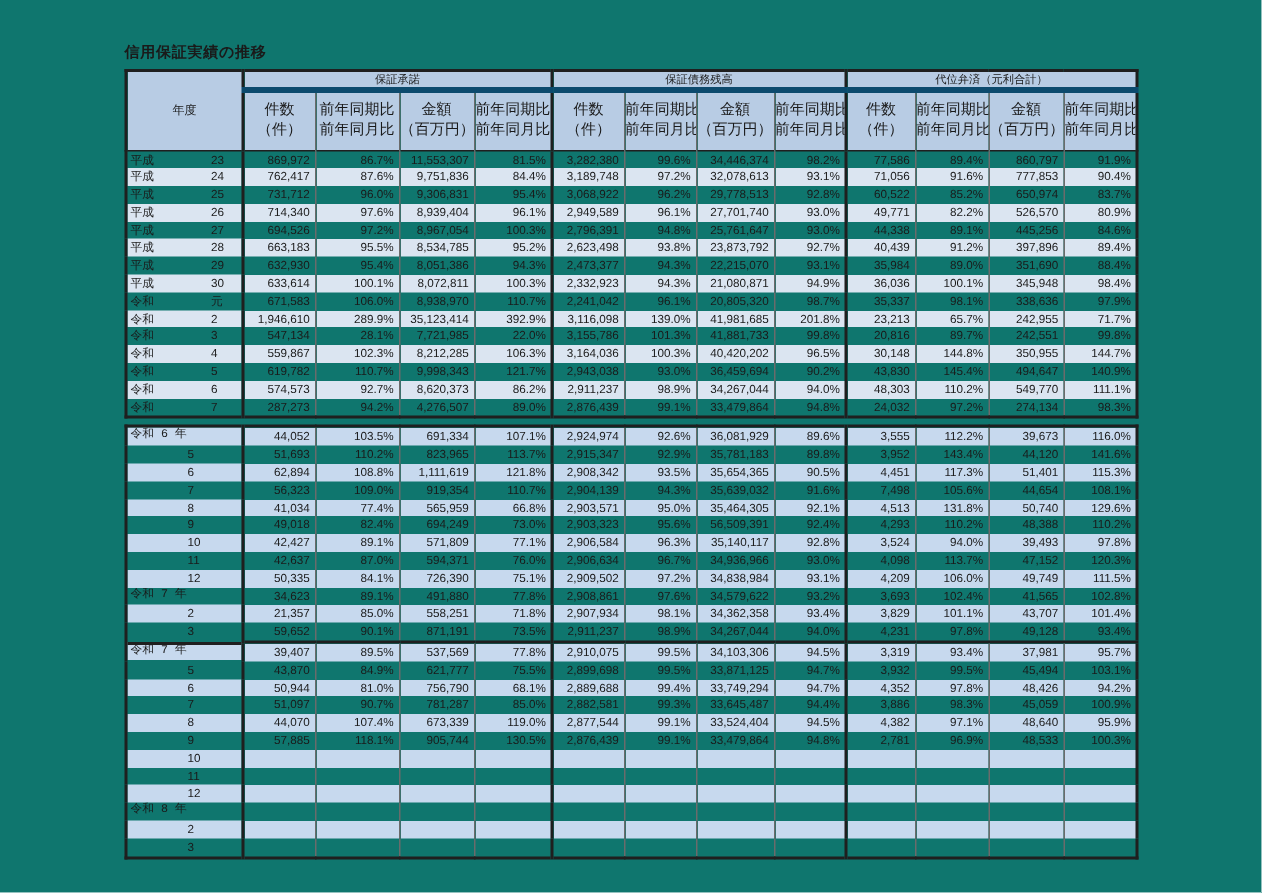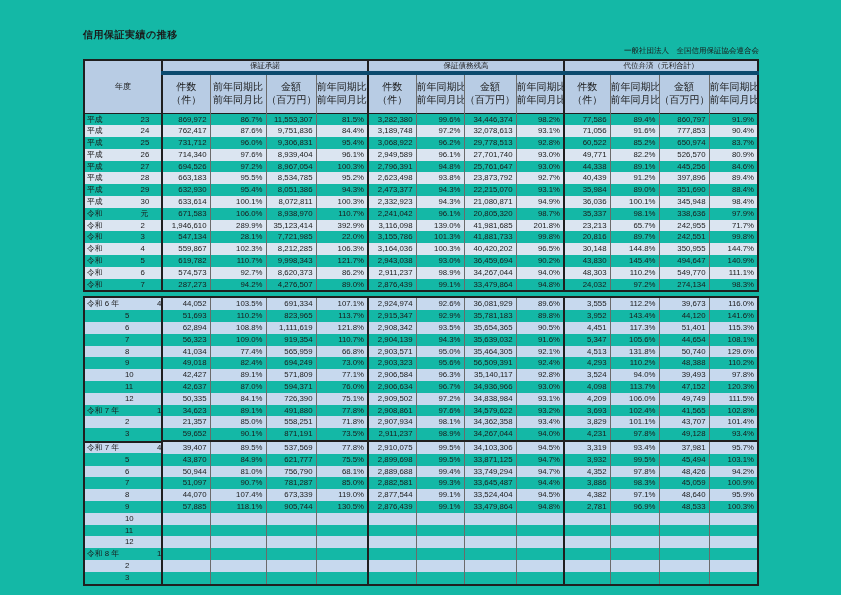--- a/index.html
+++ b/index.html
@@ -1,18 +1,18 @@
 <!DOCTYPE html>
 <html><head>
 <meta charset="utf-8">
 <style>
   * { margin:0; padding:0; box-sizing:border-box; }
   html,body { background:#fff; }
   .page {
-    position:relative; width:841px; height:595px; background:#14b8a6;
+    position:relative; width:841px; height:595px; background:#0f766e;
     font-family:"Liberation Sans","DejaVu Sans",sans-serif; color:#1a1a1a;
     overflow:hidden;
   }
   .content { position:absolute; left:83px; top:28px; width:676px; }
   .title { font-size:10px; font-weight:bold; letter-spacing:0.5px; margin-bottom:4px; }
   .org   { font-size:7.5px; text-align:right; margin-bottom:3px; }
 
   table.tbl { border-collapse:collapse; table-layout:fixed; width:674px;
               border:2px solid #1f1f1f; }
   table.tbl.months { margin-top:4px; }
@@ -40,31 +40,30 @@
   
   td:nth-child(2), td:nth-child(6), td:nth-child(10) { border-left:2px solid #1f1f1f; }
 
   tr.thick-top td { border-top:2px solid #1f1f1f; }
 
   
   .ycell { display:flex; align-items:center; }
   .y-era  { width:22px; text-align:left; }
   .y-num  { flex:1; text-align:center; }
   .y-unit { width:24px; text-align:right; padding-right:2px; }
-  .m-left { width:44px; text-align:right; }
+  .m-left { width:44px; text-align:right;font-family:Liberation Mono, monospace; }
   .m-num  { flex:1; text-align:right; }
   .m-unit { width:16px; text-align:center; }
 </style>
 </head>
 <body>
 
 <div class="page">
   <div class="content">
     <div class="title">信用保証実績の推移</div>
-    <div class="org">一般社団法人　全国信用保証協会連合会</div>
 
     <table class="tbl head-tbl">
       <colgroup>
         <col style="width:78px">
           <col style="width:48px">
           <col style="width:56px">
           <col style="width:50px">
           <col style="width:52px">
         <col style="width:48px">
           <col style="width:48px">
@@ -503,21 +502,21 @@
               <span class="m-unit">月</span>
             </td>
             <td class="num">56,323</td>
             <td class="num">109.0%</td>
             <td class="num">919,354</td>
             <td class="num">110.7%</td>
             <td class="num">2,904,139</td>
             <td class="num">94.3%</td>
             <td class="num">35,639,032</td>
             <td class="num">91.6%</td>
-            <td class="num">5,347</td>
+            <td class="num">7,498</td>
             <td class="num">105.6%</td>
             <td class="num">44,654</td>
             <td class="num">108.1%</td>
           </tr>
           <tr>
             <td class="ycell">
               <span class="m-left"></span>
               <span class="m-num">8</span>
               <span class="m-unit">月</span>
             </td>

